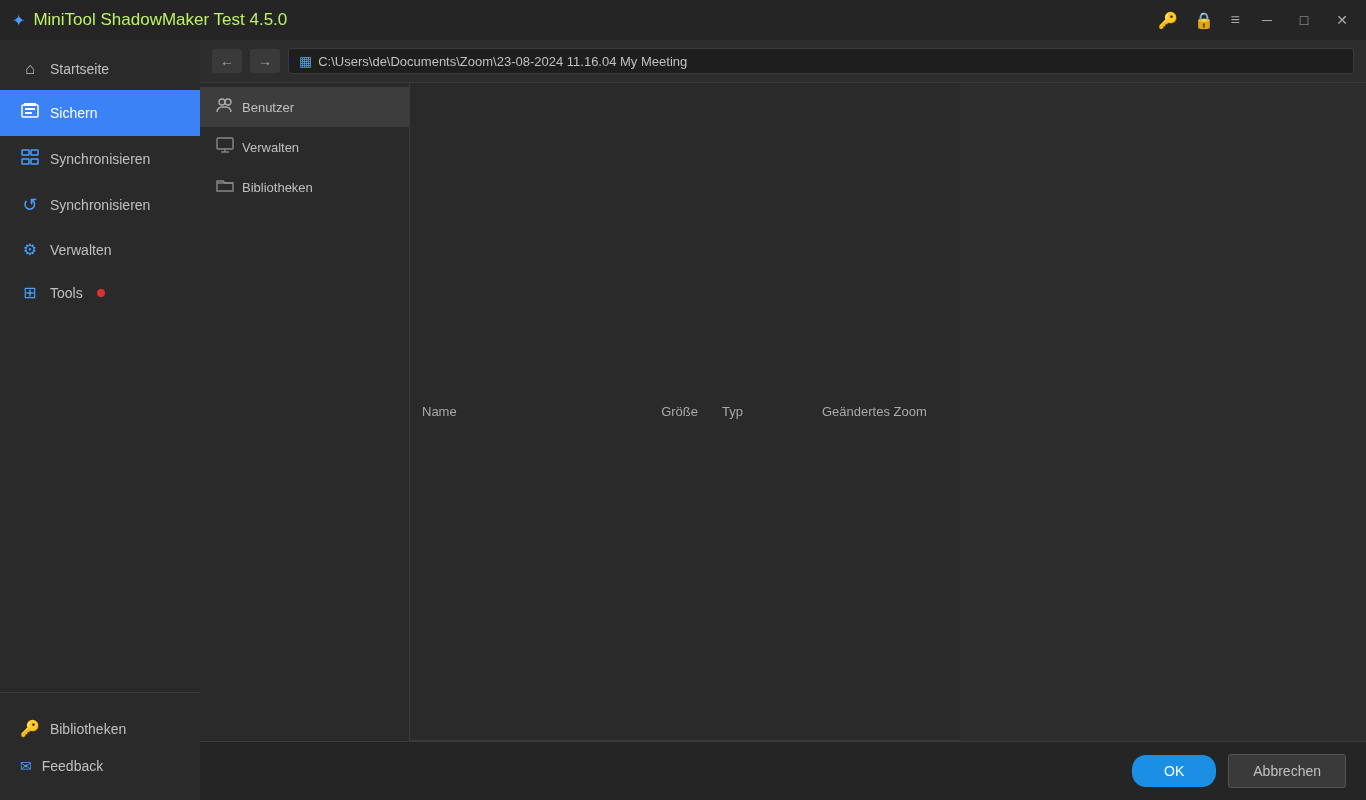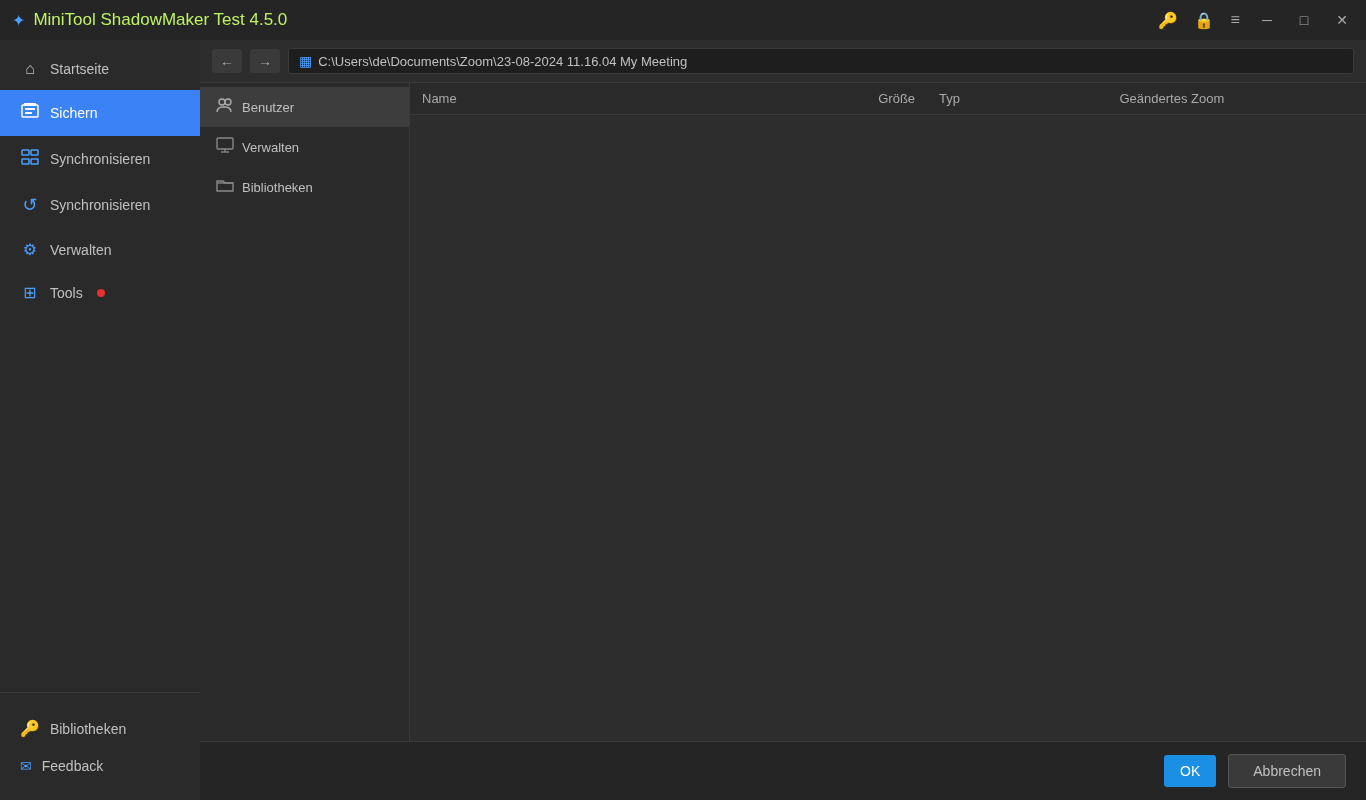--- a/index.html
+++ b/index.html
@@ -183,21 +183,21 @@
       color: #c0c0c0;
       font-size: 13px;
     }
     .tree-item.selected { background: #3d3d3d; }
     .tree-icon { font-size: 16px; color: #888; }
 
     
     .right-panel {
       flex: 1;
       display: flex;
-      flex-direction: column;
+      flex-direction: row;
       overflow: hidden;
     }
     .file-list-header {
       display: flex;
       align-items: center;
       background: #2a2a2a;
       border-bottom: 1px solid #3a3a3a;
       padding: 8px 0;
       flex-shrink: 0;
     }
@@ -225,22 +225,22 @@
       gap: 12px;
       padding: 12px 20px;
       background: #252525;
       border-top: 1px solid #3a3a3a;
       flex-shrink: 0;
     }
     .btn-ok {
       background: #1a8fe3;
       color: #fff;
       border: none;
-      padding: 8px 16px;
-      border-radius: 3px;
+      padding: 8px 32px;
+      border-radius: 14px;
       font-size: 14px;
       cursor: pointer;
       text-align: center;
     }
     .btn-cancel {
       background: #3a3a3a;
       color: #c0c0c0;
       border: 1px solid #555;
       padding: 8px 24px;
       border-radius: 3px;

